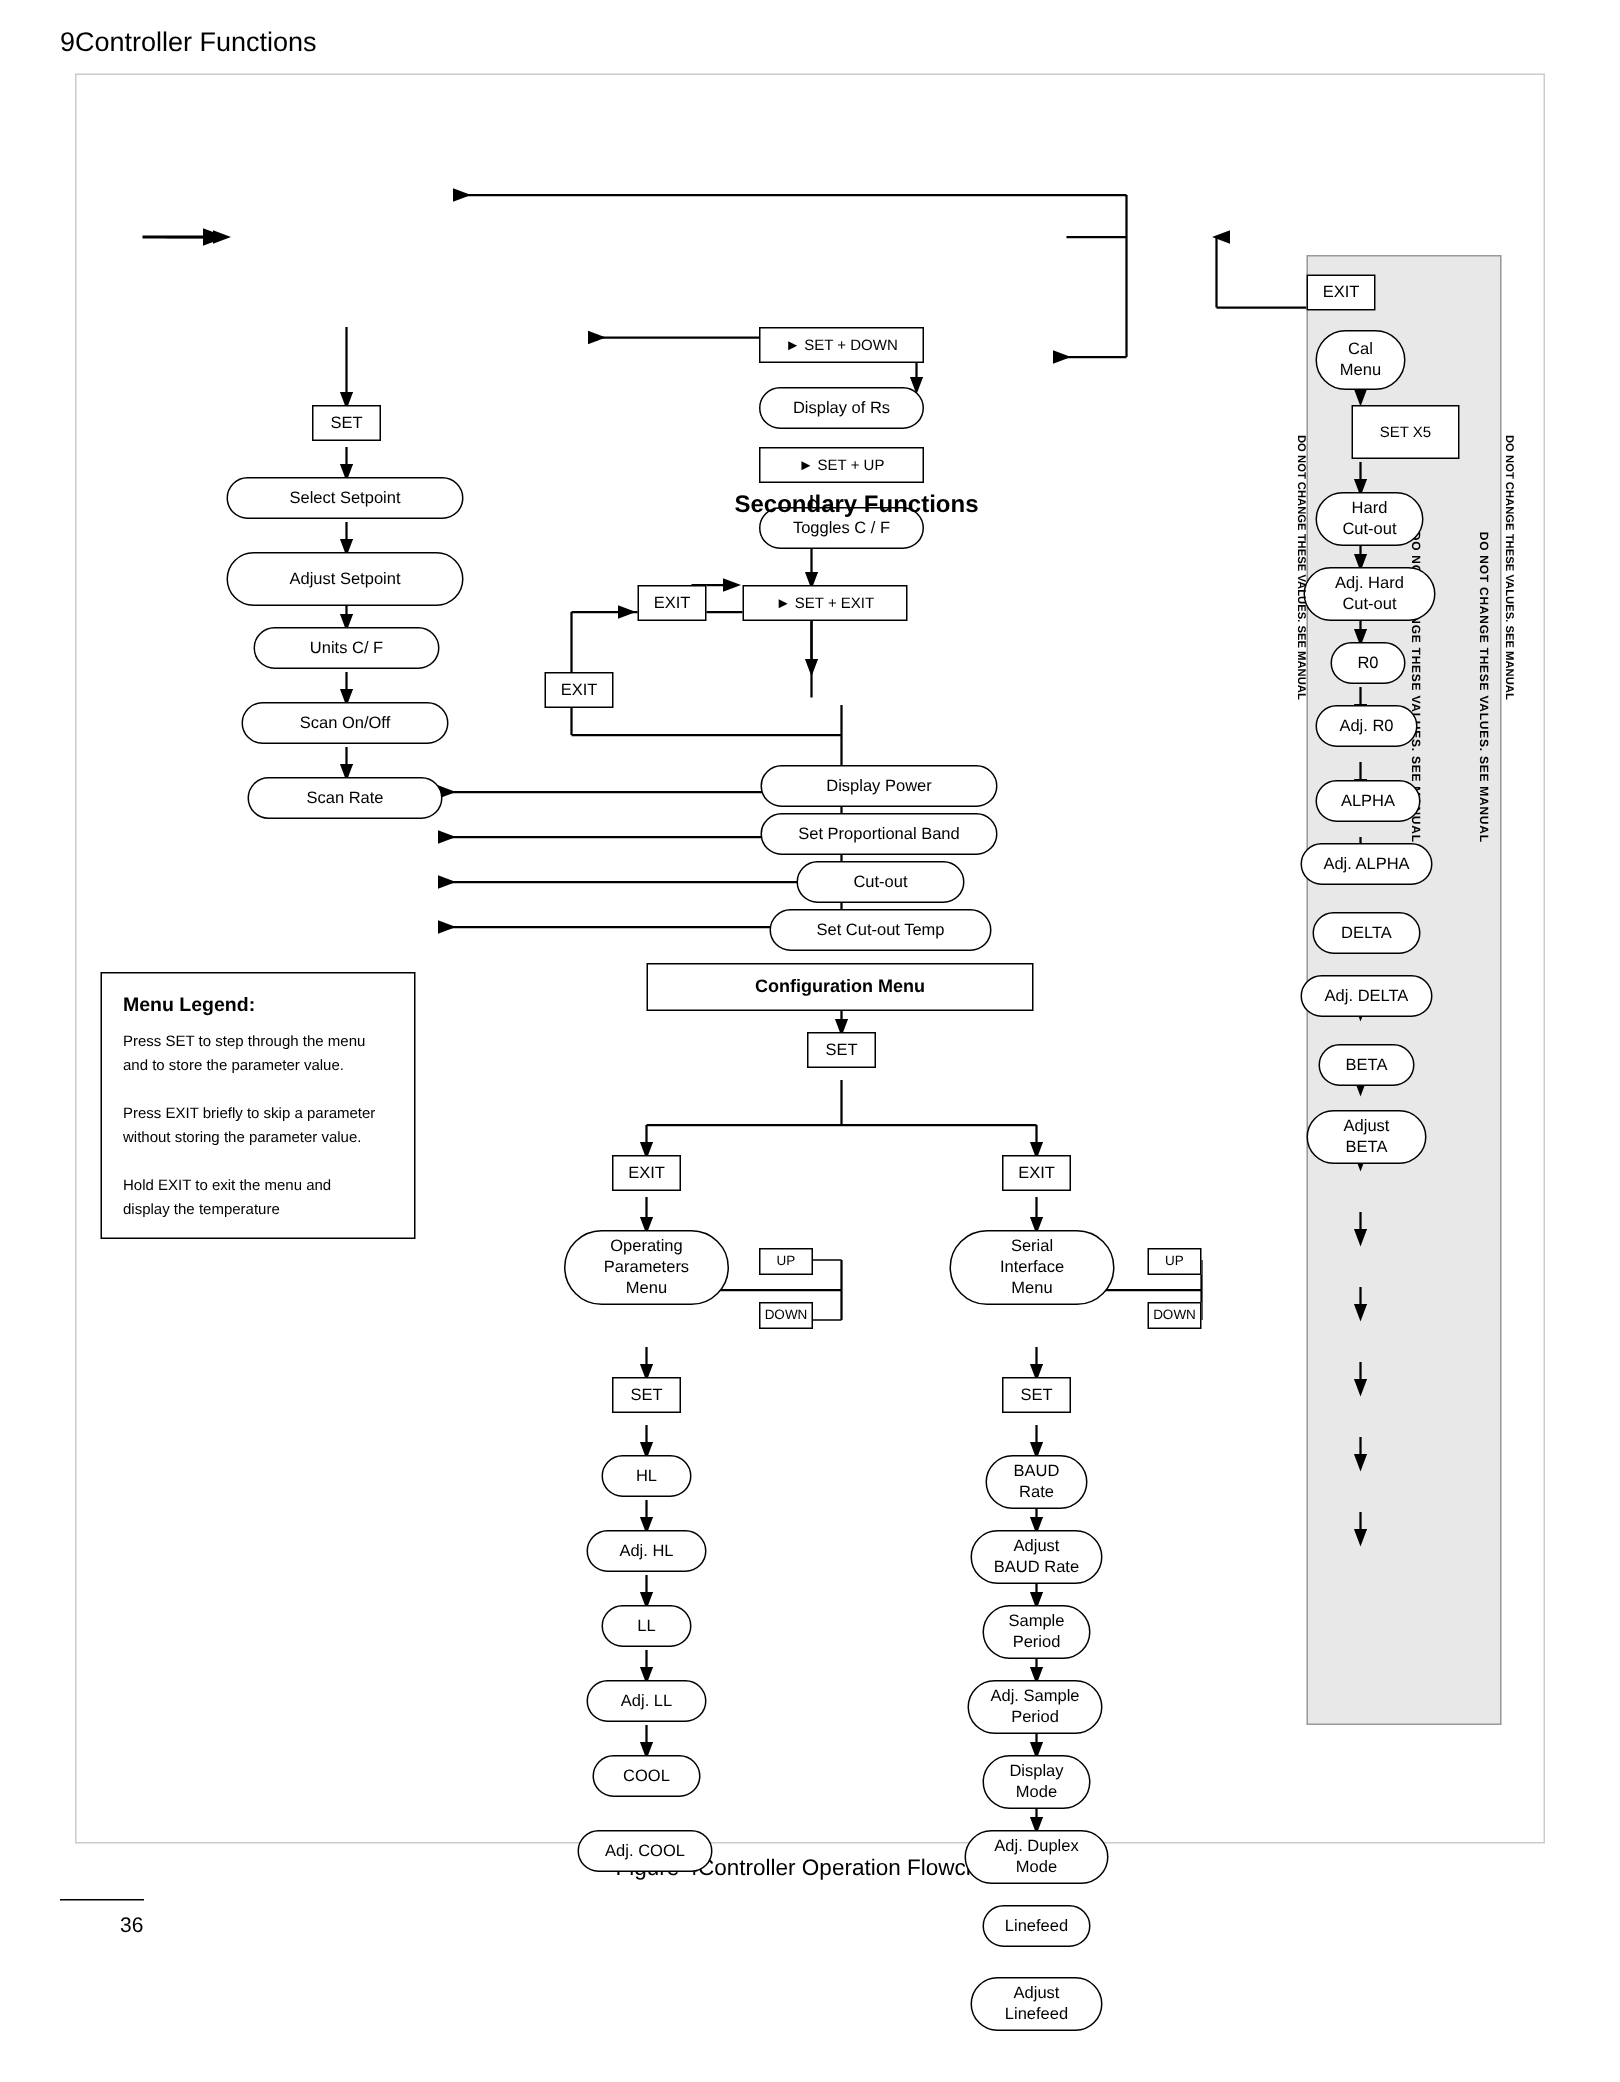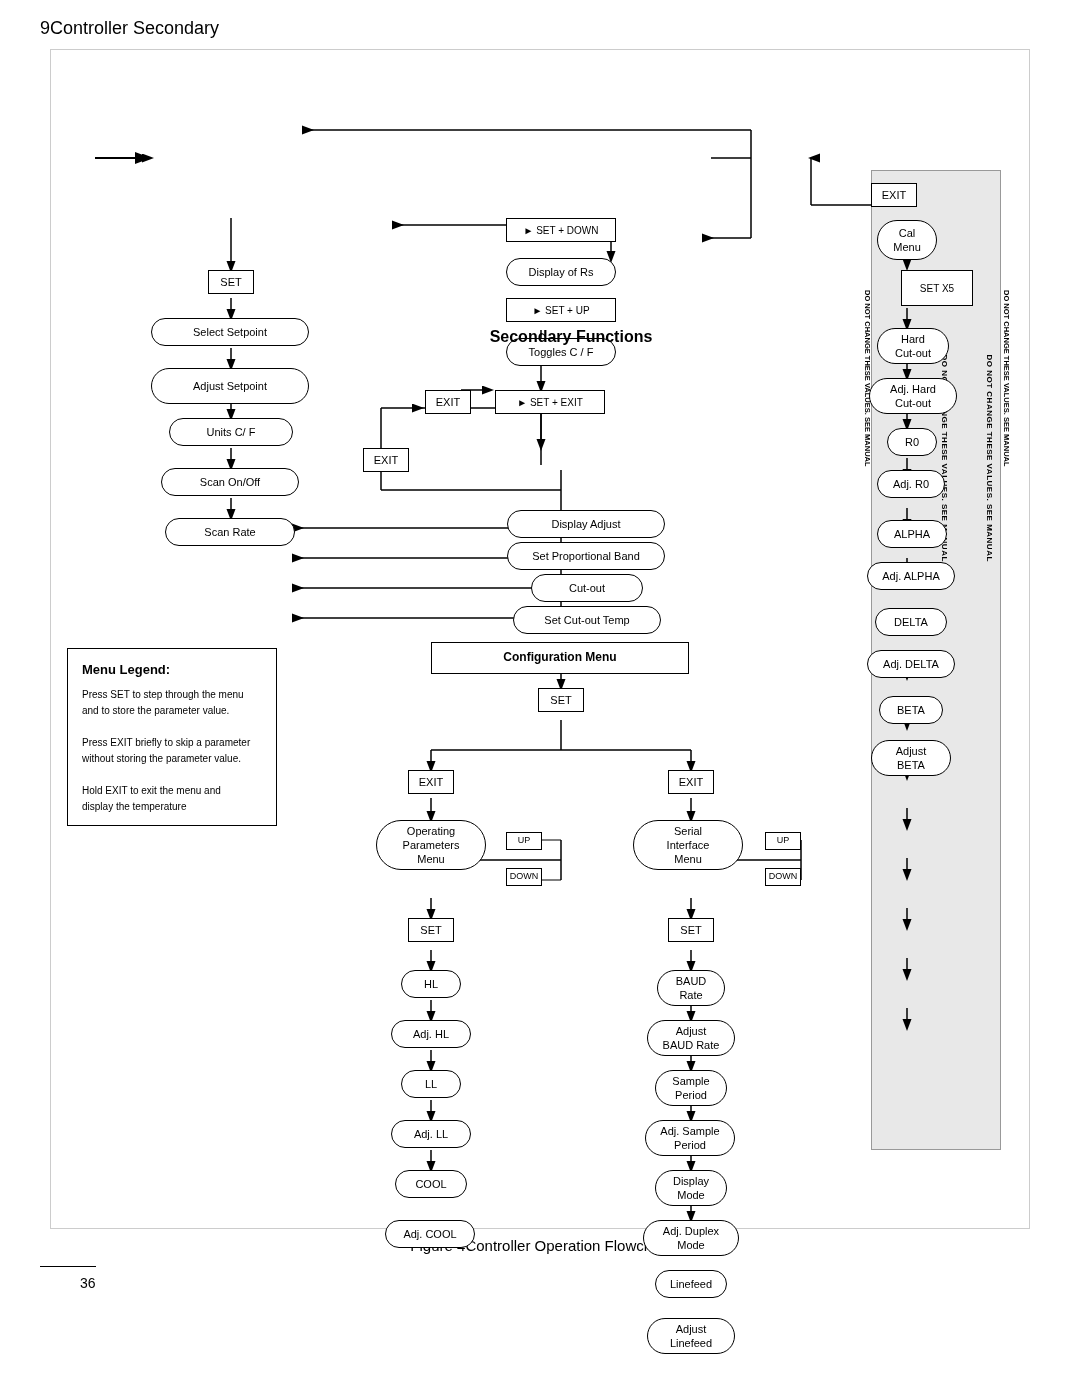--- a/index.html
+++ b/index.html
@@ -99,21 +99,21 @@
 
     .menu-legend-title {
       font-size: 13px;
       font-weight: bold;
       margin-bottom: 6px;
     }
   </style>
 </head>
 <body>
 
-<div class="page-title">9Controller Secondary</div>
+<div class="page-title">9Controller Functions</div>
 
 <div class="flowchart-container">
 
   <div class="shaded-region" style="left:820px;top:120px;width:130px;height:980px;"></div>
 
   <div class="rotated-text" style="left:893px;top:300px;transform:rotate(90deg);transform-origin:0 50%;font-size:8px;width:320px;">DO NOT CHANGE THESE VALUES. SEE MANUAL</div>
   <div class="rotated-text" style="left:938px;top:300px;transform:rotate(90deg);transform-origin:0 50%;font-size:8px;width:320px;">DO NOT CHANGE THESE VALUES. SEE MANUAL</div>
 
   <svg class="flowchart-svg">
 
@@ -277,21 +277,21 @@
 
   <div style="position:absolute;left:420px;top:272px;width:200px;height:30px;font-size:16px;font-weight:bold;text-align:center;display:flex;align-items:center;justify-content:center;">Secondary Functions</div>
 
   <div class="fc-box rect" style="left:444px;top:340px;width:110px;height:24px;font-size:10px;">
     <span>►&nbsp;</span>
       <span>SET  +  EXIT</span>
   </div>
 
   <div class="fc-box rect" style="left:312px;top:398px;width:46px;height:24px;font-size:11px;">EXIT</div>
 
-  <div class="fc-box rounded" style="left:456px;top:460px;width:158px;height:28px;">Display Adjust</div>
+  <div class="fc-box rounded" style="left:456px;top:460px;width:158px;height:28px;">Display Power</div>
 
   <div class="fc-box rounded" style="left:456px;top:492px;width:158px;height:28px;">Set Proportional Band</div>
 
   <div class="fc-box rounded" style="left:480px;top:524px;width:112px;height:28px;">Cut-out</div>
 
   <div class="fc-box rounded" style="left:462px;top:556px;width:148px;height:28px;">Set Cut-out Temp</div>
 
   <div class="fc-box rect" style="left:380px;top:592px;width:258px;height:32px;font-size:12px;font-weight:bold;">Configuration Menu</div>
 
   <div class="fc-box rect" style="left:487px;top:638px;width:46px;height:24px;font-size:11px;">SET</div>

